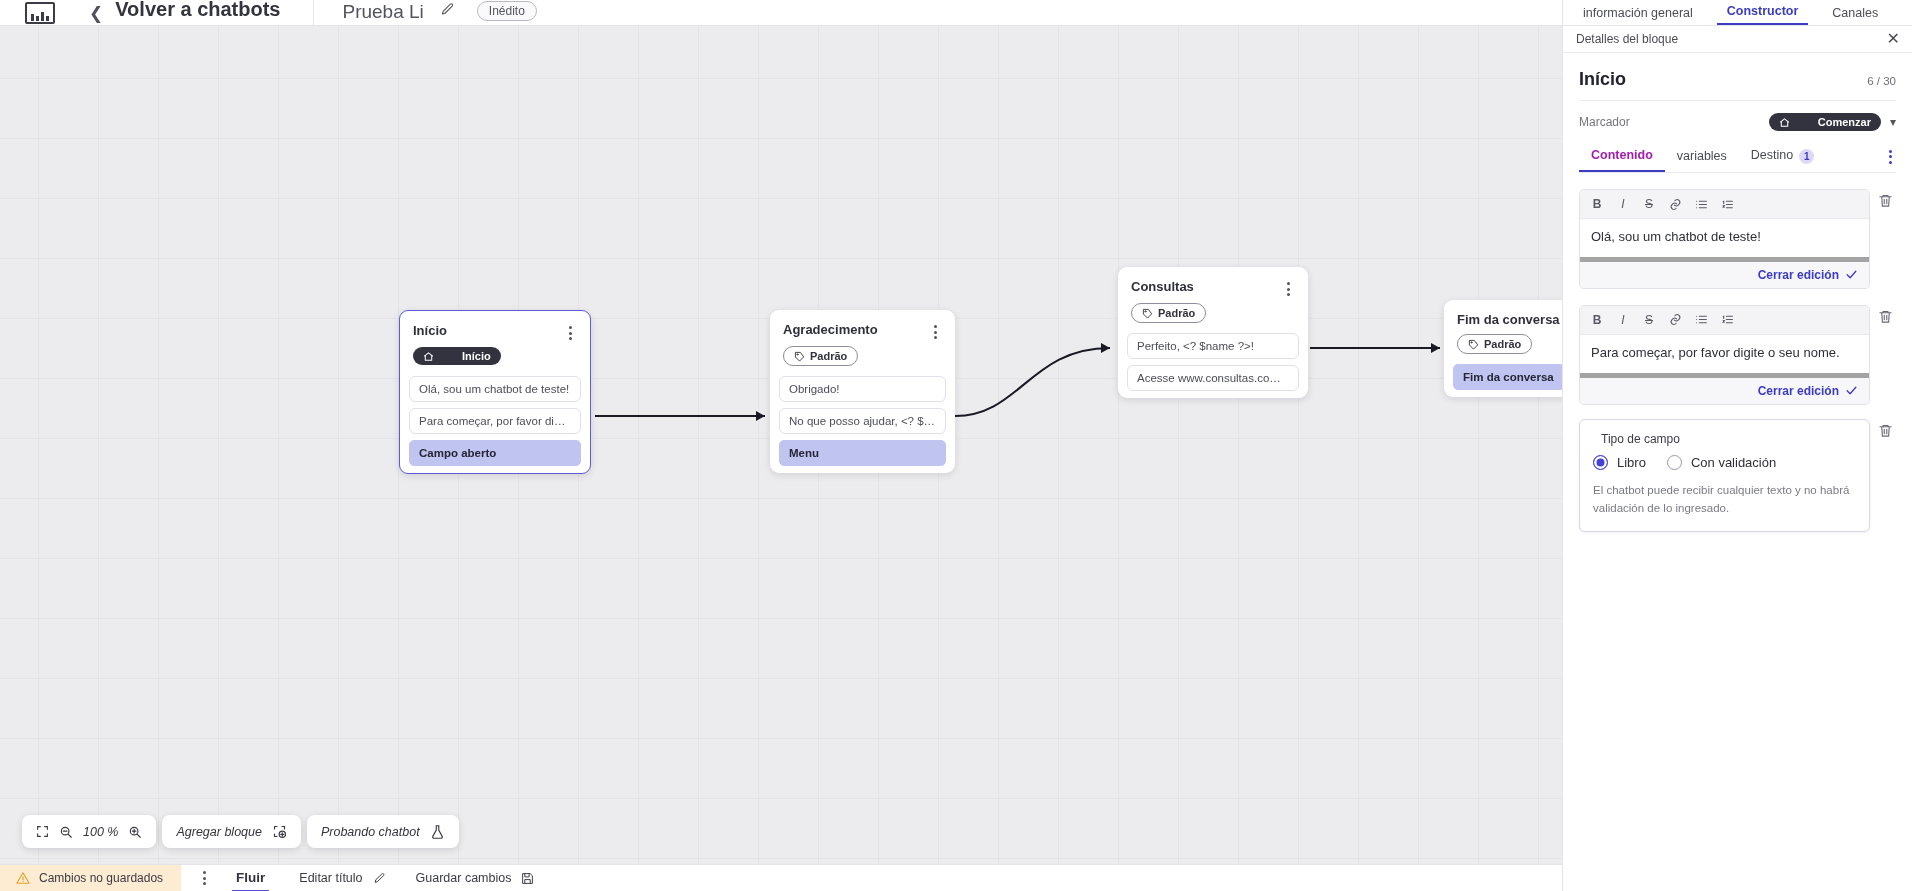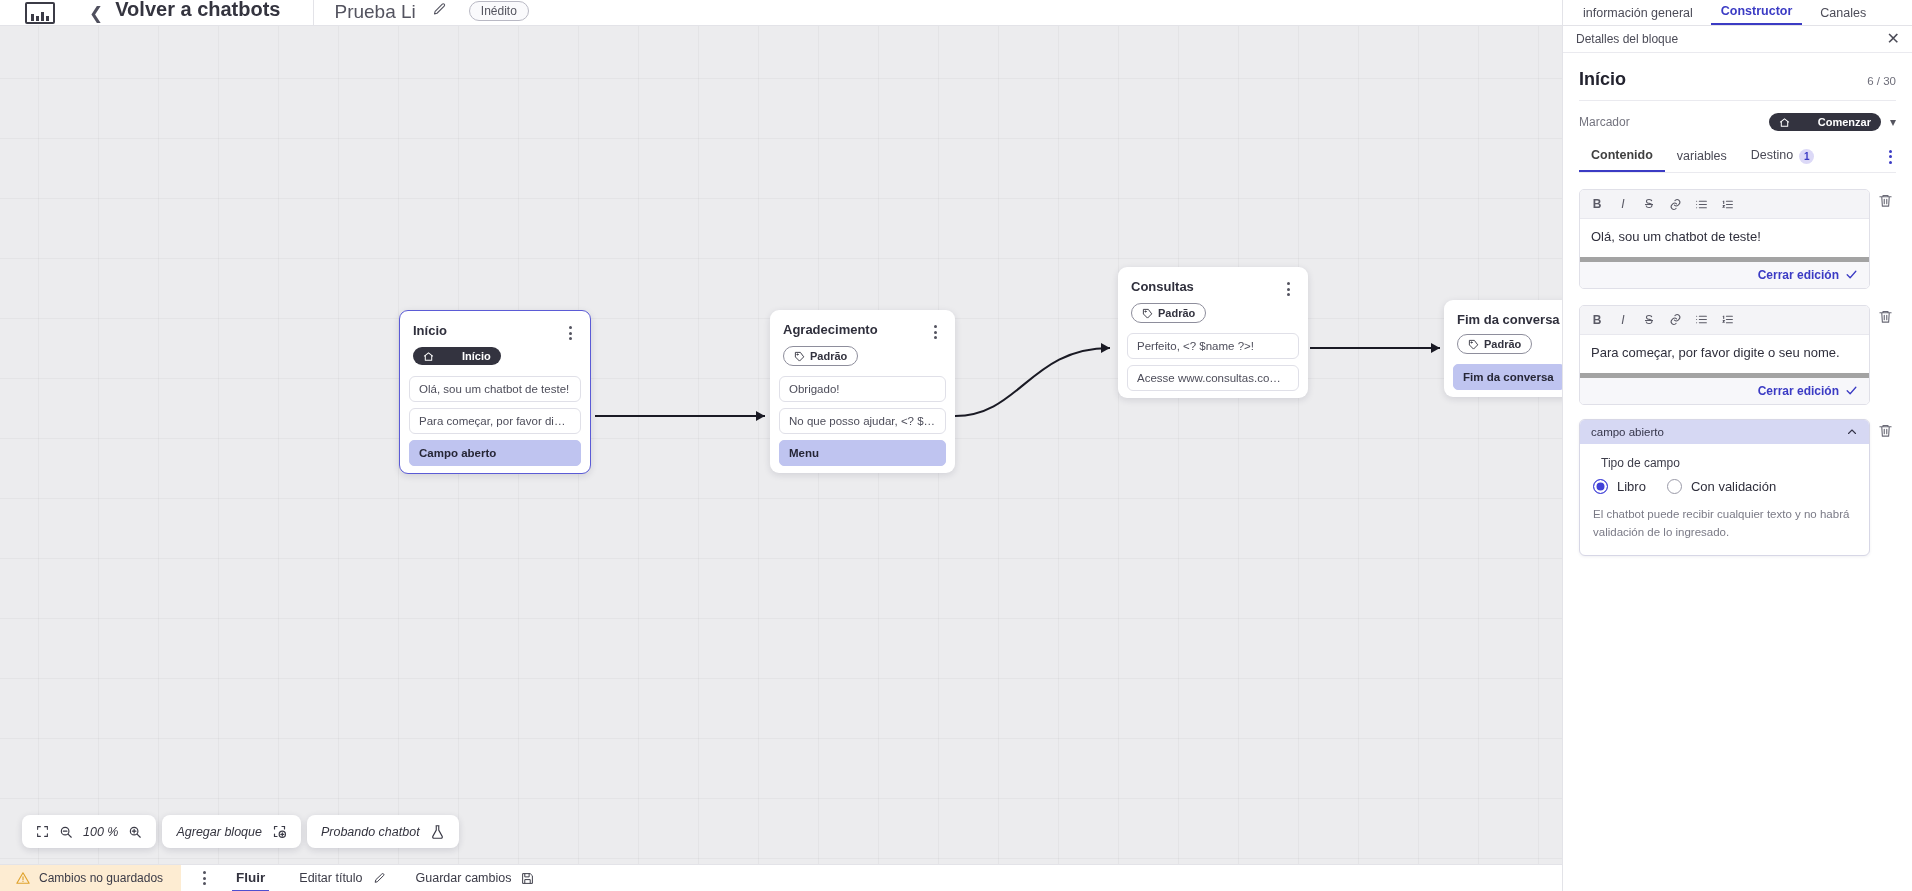--- a/index.html
+++ b/index.html
@@ -32,21 +32,21 @@
     line-height: 1; cursor: pointer;
   }
   .back-label {
     margin-left: 12px; margin-bottom: 4px;
     font-size: 20px; font-weight: 700; color: #34343f; cursor: pointer;
   }
   .topbar-div {
     width: 1px; height: 26px; background: #e3e3e8; margin-left: 33px;
   }
   .bot-title {
-    margin-left: 20px; margin-bottom: 2px; font-size: 19px; color: #53535f;
+    margin-left: 28px; margin-bottom: 2px; font-size: 19px; color: #53535f;
   }
   .edit-pencil { margin-left: 16px; margin-bottom: 4px; cursor: pointer; }
   .pill-unpub {
     margin-left: 22px; margin-bottom: 4px;
     border: 1px solid #b9b9c4; border-radius: 11px;
     padding: 2px 11px; font-size: 12px; color: #55555f; background:#fafafc;
   }
 
   
   .canvas {
@@ -118,21 +118,21 @@
     padding: 0 4px; cursor: pointer;
   }
   .sb-act { margin-left: 30px; display:flex; align-items:center; gap:10px; font-size:12.5px; color:#3a3a46; cursor:pointer; }
 
   
   .rpanel {
     position: absolute; top: 0; right: 0; width: 350px; height: 891px;
     background: #ffffff; border-left: 1px solid #e3e3e8;
   }
   .rtabs {
-    height: 26px; display: flex; align-items: flex-end; gap: 8px;
+    height: 26px; display: flex; align-items: flex-end; gap: 14px;
     padding-left: 10px; border-bottom: 1px solid #e3e3e8; background:#fff;
   }
   .rtab {
     font-size: 12.5px; color: #4c4c58; padding: 0 10px 5px 10px; cursor: pointer;
     white-space: nowrap;
   }
   .rtab.active { color: #3b3bc4; font-weight: 700; border-bottom: 2.5px solid #3b3bc4; }
   .rhead {
     height: 27px; display: flex; align-items: center; justify-content: space-between;
     padding: 0 12px 0 13px; border-bottom: 1px solid #eaeaef;
@@ -146,21 +146,21 @@
     padding: 16px 0 10px 0; border-bottom: 1px solid #eaeaef;
   }
   .blk-title { font-size: 18px; font-weight: 700; color: #23232f; }
   .blk-count { font-size: 11.5px; color: #6e6e7a; }
   .marker-row { display:flex; align-items:center; justify-content:space-between; padding: 12px 0 10px 0; }
   .marker-lbl { font-size: 12px; color: #74747f; }
   .marker-right { display:flex; align-items:center; gap:9px; }
   .chev { font-size: 12px; color: #55555f; cursor:pointer; }
   .ptabs { display:flex; align-items:center; gap:0; border-bottom:1px solid #eaeaef; position:relative; }
   .ptab { font-size: 12.5px; color:#4a4a56; padding: 7px 12px 8px 12px; cursor:pointer; white-space:nowrap; }
-  .ptab.active { color:#404040; font-weight:700; border-bottom:2.5px solid #3b3bc4; }
+  .ptab.active { color:#a21caf; font-weight:700; border-bottom:2.5px solid #3b3bc4; }
   .badge-n {
     display:inline-flex; align-items:center; justify-content:center;
     width:15px; height:15px; border-radius:50%; background:#dcd9f7; color:#3b3bc4;
     font-size:10px; font-weight:700; margin-left:6px; vertical-align: middle;
   }
   .ptabs .kebab3 { margin-left:auto; display:flex; flex-direction:column; gap:2.5px; padding-right:4px; cursor:pointer; }
   .ptabs .kebab3 i { width:3px;height:3px;border-radius:50%;background:#3b3bc4;display:block; }
 
   
   .ed-wrap { display:flex; align-items:flex-start; gap:8px; margin-top: 16px; }
@@ -542,28 +542,20 @@
         </div>
         <div class="trash">
           <svg width="15" height="15" viewBox="0 0 24 24" fill="none" stroke="#6a6a76" stroke-width="1.8" stroke-linecap="round" stroke-linejoin="round">
               <path d="M3 6h18M8 6V4h8v2M6 6l1 15h10l1-15M10 10v7M14 10v7"></path>
             </svg>
         </div>
       </div>
 
       <div class="ca-wrap">
         <div class="ca-card">
-          <div class="ca-head">
-            <span class="ca-head-t">campo abierto</span>
-            <span class="icn">
-              <svg width="12" height="12" viewBox="0 0 24 24" fill="none" stroke="#35354a" stroke-width="2.2" stroke-linecap="round" stroke-linejoin="round">
-                  <path d="M5 15l7-7 7 7"></path>
-                </svg>
-            </span>
-          </div>
           <div class="ca-body">
             <div class="ca-lbl">Tipo de campo</div>
             <div class="radio-row">
               <span class="radio on"></span>
               <span class="radio-lbl">Libro</span>
               <span class="radio"></span>
               <span class="radio-lbl">Con validación</span>
             </div>
             <div class="ca-desc">El chatbot puede recibir cualquier texto y no habrá validación de lo ingresado.</div>
           </div>

